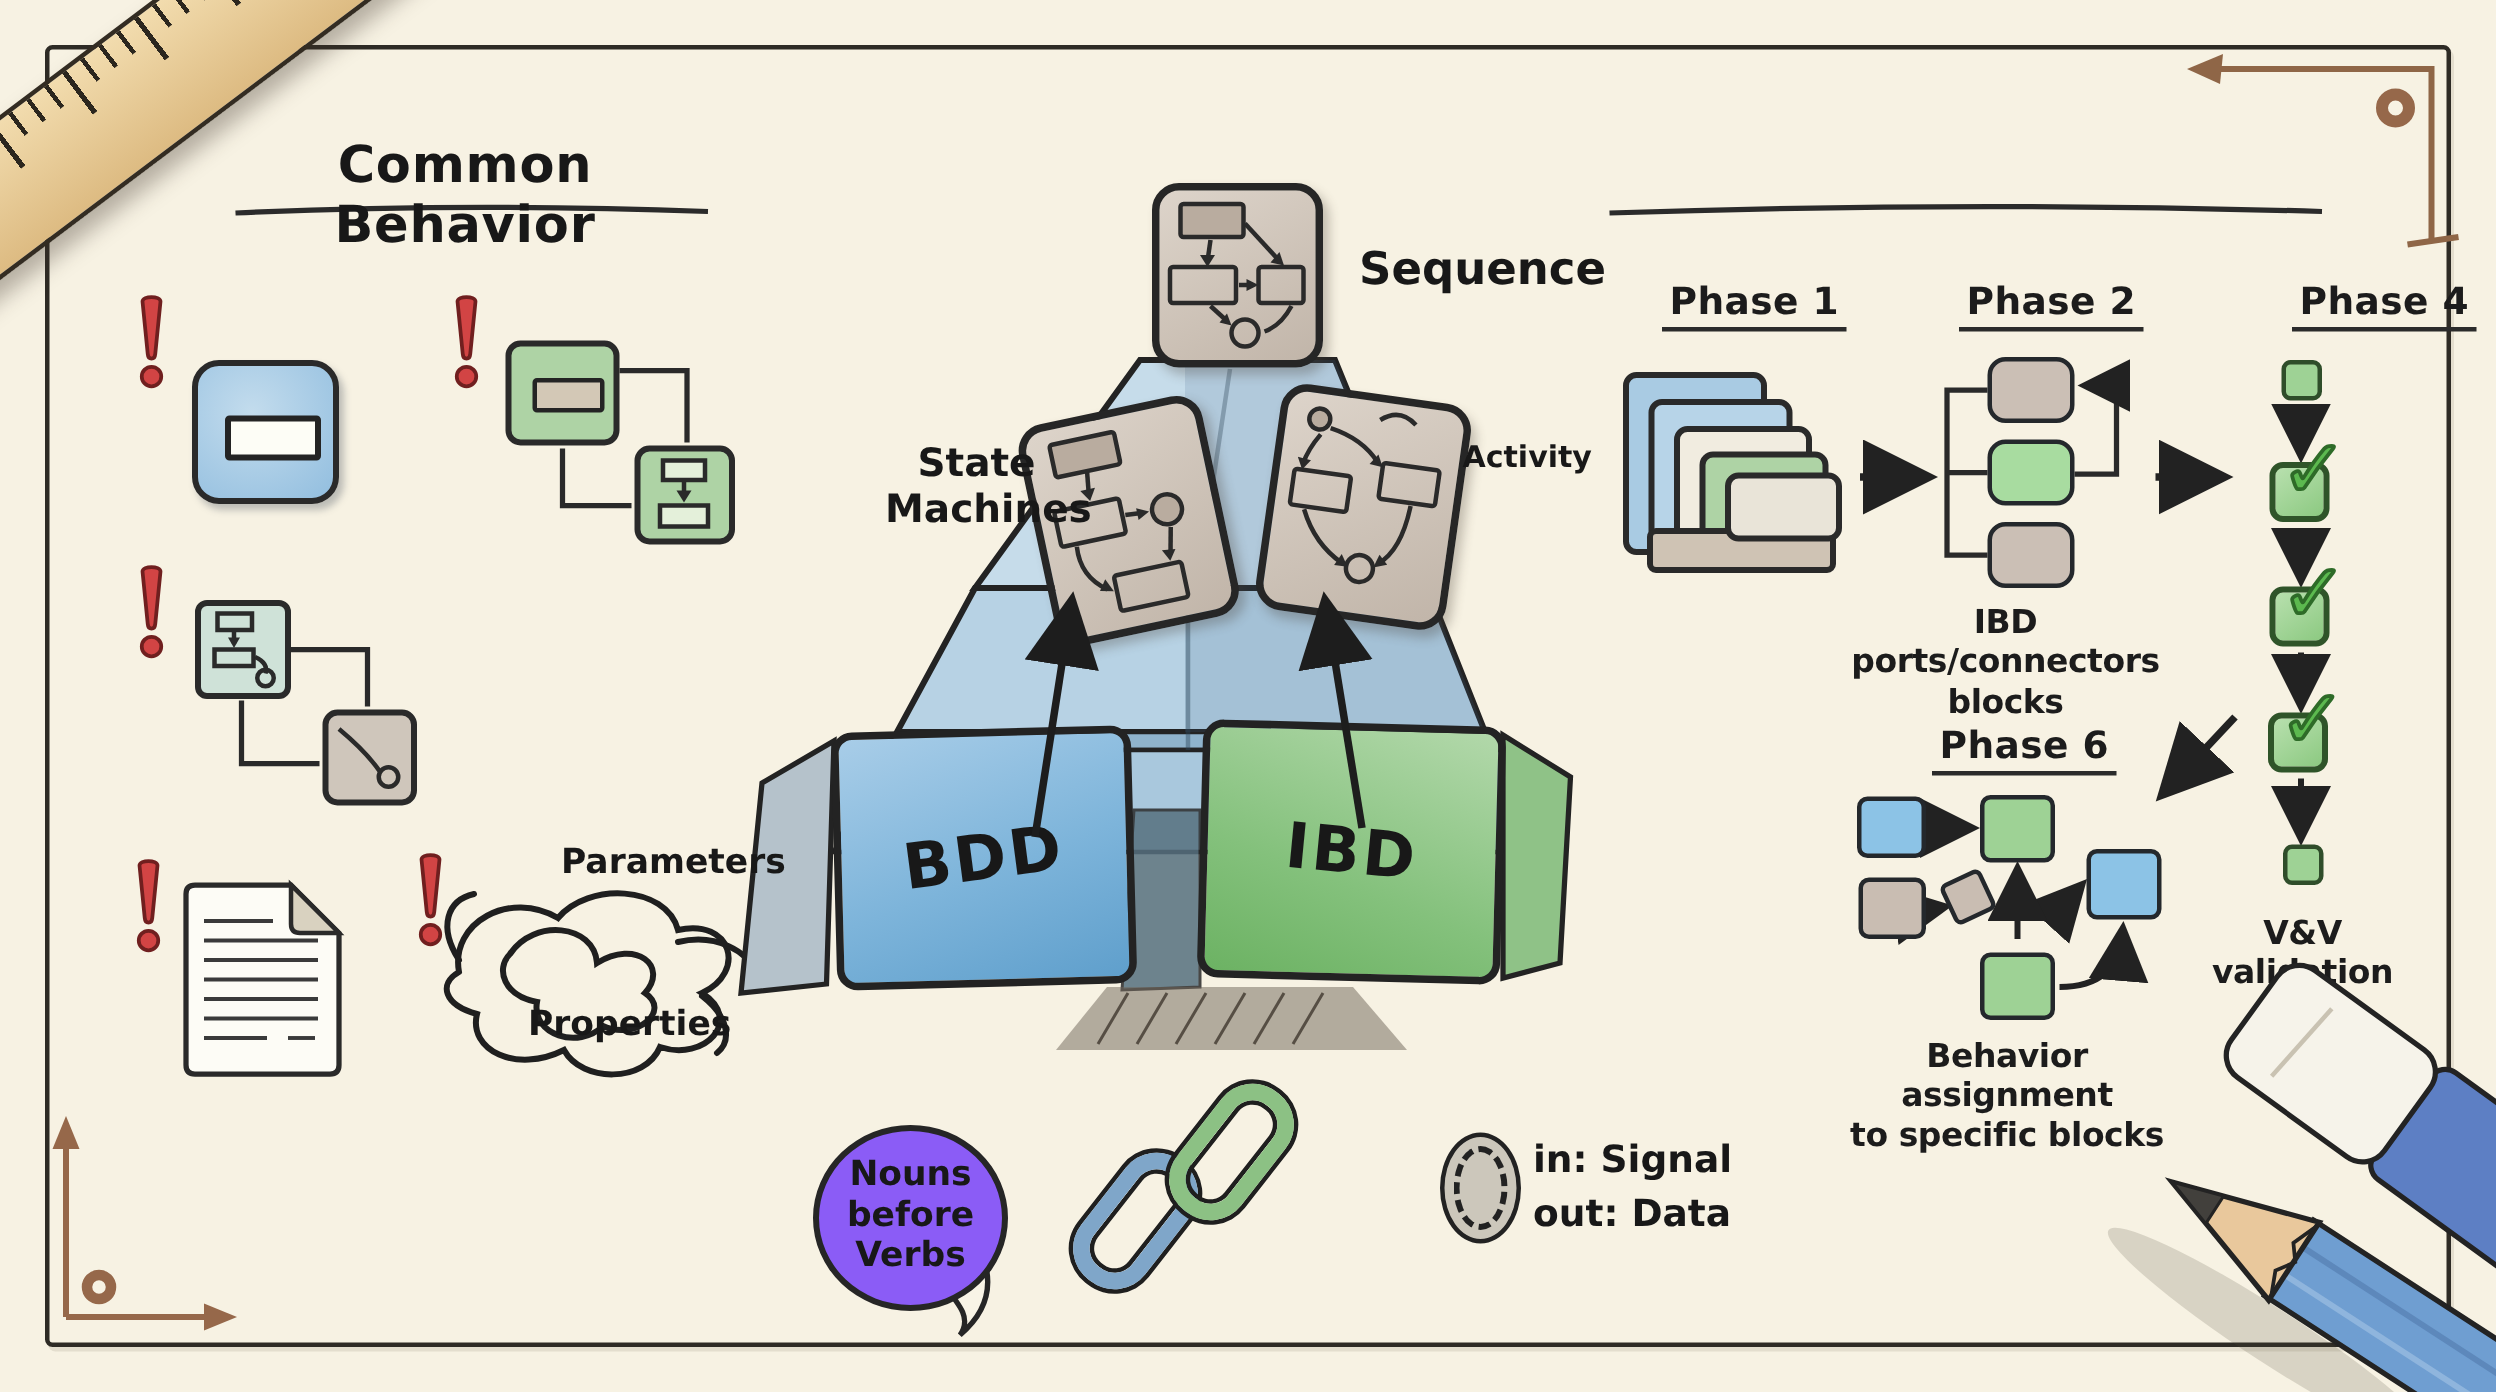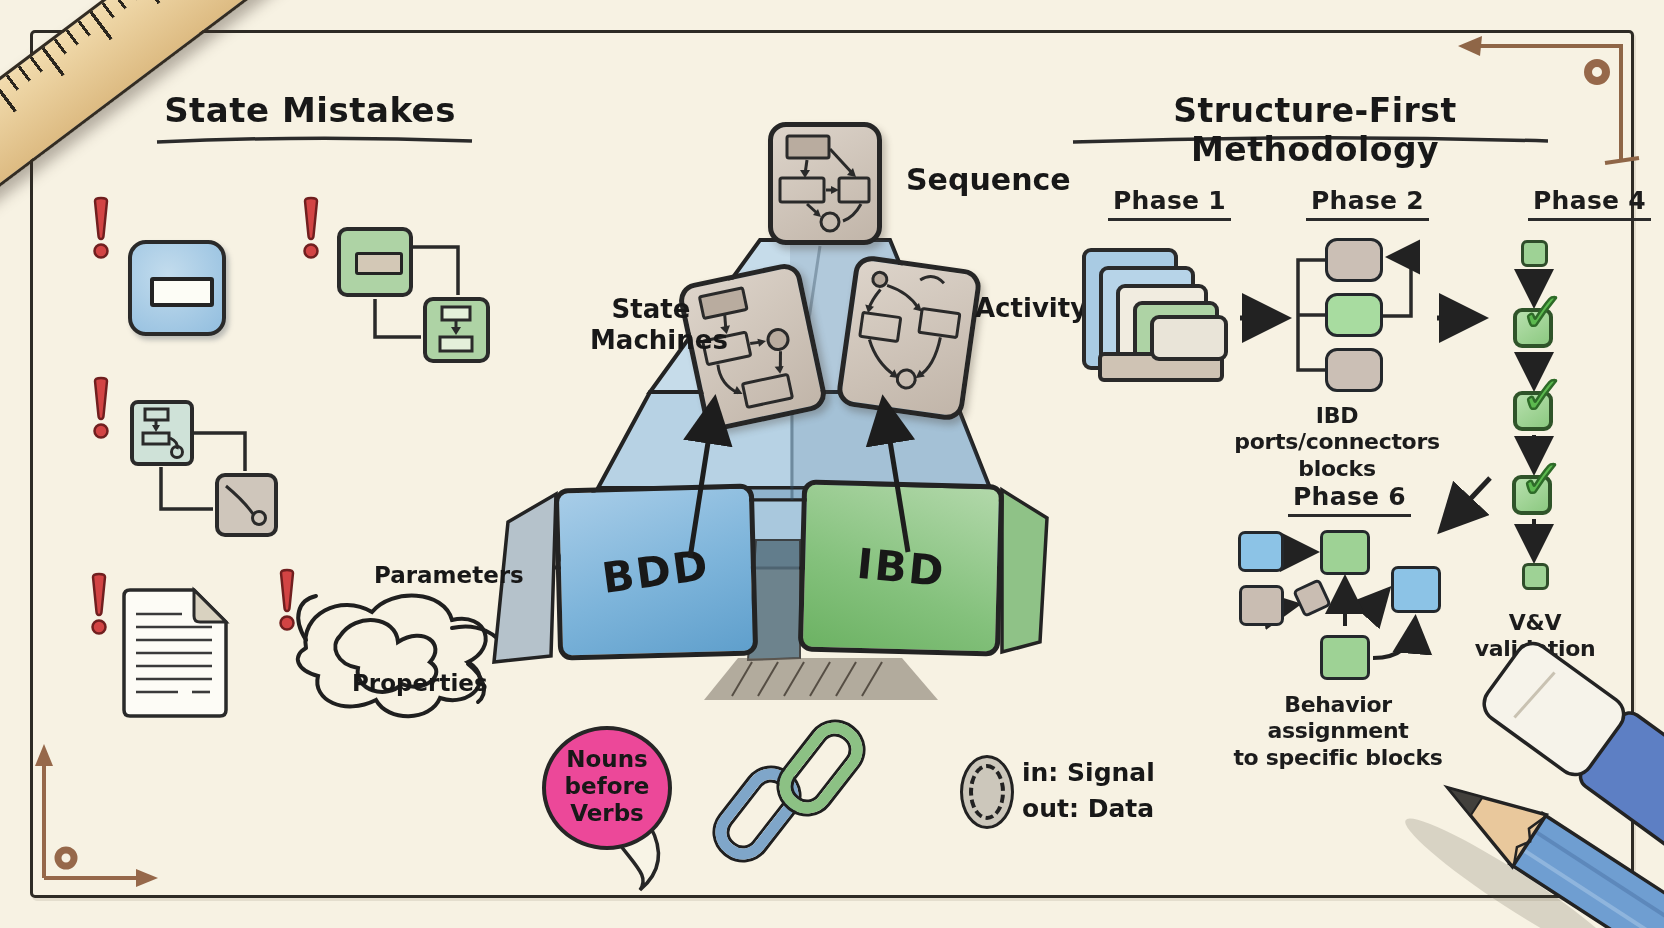--- a/index.html
+++ b/index.html
@@ -22,22 +22,22 @@
         letter-spacing:-.3px;white-space:pre-line;}
   .checkbox{position:absolute;width:40px;height:40px;border:4px solid #2f5429;border-radius:9px;
         background:linear-gradient(145deg,#b8e0ae,#8cc981);box-sizing:border-box;}
   .check{position:absolute;top:-26px;left:3px;font-size:54px;font-weight:700;line-height:1;
         color:#5cb94f;-webkit-text-stroke:2.5px #2e6b28;}
   .gsq{position:absolute;width:27px;height:27px;border:3.5px solid #2f4d2a;border-radius:6px;
         background:#9ed295;box-sizing:border-box;}
   .p3sq{position:absolute;border:3.5px solid #24282c;border-radius:7px;box-sizing:border-box;}
   .stackcard{position:absolute;border:4px solid #2a2a2a;border-radius:9px;box-sizing:border-box;}
   .link{position:absolute;border-radius:26px;box-sizing:border-box;}
-  .bubble{position:absolute;left:542px;top:726px;width:130px;height:124px;border:4px solid #262626;
-        border-radius:50%;background:#ec4899;box-sizing:border-box;}
+  .bubble{position:absolute;left:542px;top:750px;width:130px;height:124px;border:4px solid #262626;
+        border-radius:50%;background:#8b5cf6;box-sizing:border-box;}
   .port{position:absolute;left:960px;top:755px;width:54px;height:74px;border:3.5px solid #222;
         border-radius:50%;background:#ccc7bb;box-sizing:border-box;}
   .port-in{position:absolute;inset:6px;border:4px dashed #222;border-radius:50%;}
   .ruler{position:absolute;left:-80px;top:148px;width:460px;height:82px;transform:rotate(-37deg);
         transform-origin:0 50%;background:linear-gradient(180deg,#f2dcae,#ddbb82);
         border:3px solid #332c22;box-shadow:8px 10px 14px rgba(60,50,40,.35);z-index:6;}
   .ruler-ticks{position:absolute;left:0;right:0;top:0;height:34px;
         background-image:repeating-linear-gradient(90deg,#2b261e 0 3px,transparent 3px 15px),
                          repeating-linear-gradient(90deg,#2b261e 0 3.5px,transparent 3.5px 60px);
         background-size:100% 18px,100% 34px;background-repeat:no-repeat;}
@@ -136,22 +136,21 @@
     <g stroke="#222" stroke-width="4" fill="none">
       <line x1="1534" y1="271" x2="1534" y2="301" marker-end="url(#ah)"></line>
       <line x1="1534" y1="352" x2="1534" y2="384" marker-end="url(#ah)"></line>
       <line x1="1534" y1="435" x2="1534" y2="468" marker-end="url(#ah)"></line>
       <line x1="1534" y1="519" x2="1534" y2="556" marker-end="url(#ah)"></line>
     </g>
   </svg>
 
   <div class="content">
 
-    <div class="txt title" style="left:150px;top:90px;width:320px;">State Mistakes</div>
-    <div class="txt title" style="left:1070px;top:92px;width:490px;font-size:33px;">Structure-First Methodology</div>
+    <div class="txt title" style="left:150px;top:90px;width:320px;">Common Behavior</div>
 
     <svg class="abs" style="left:90px;top:196px;" width="22" height="64" viewBox="0 0 22 64">
         <path d="M5,5 C5,1 17,1 17,5 L13.5,40 C13.2,44 8.8,44 8.5,40 Z" fill="#d24444" stroke="#701f1f" stroke-width="2.5"></path>
         <circle cx="11" cy="55" r="6.5" fill="#d24444" stroke="#701f1f" stroke-width="2.5"></circle>
       </svg>
     <svg class="abs" style="left:300px;top:196px;" width="22" height="64" viewBox="0 0 22 64">
         <path d="M5,5 C5,1 17,1 17,5 L13.5,40 C13.2,44 8.8,44 8.5,40 Z" fill="#d24444" stroke="#701f1f" stroke-width="2.5"></path>
         <circle cx="11" cy="55" r="6.5" fill="#d24444" stroke="#701f1f" stroke-width="2.5"></circle>
       </svg>
     <svg class="abs" style="left:90px;top:376px;" width="22" height="64" viewBox="0 0 22 64">
@@ -268,21 +267,21 @@
         <path d="M20,78 Q30,100 50,110"></path>
           <polygon points="54,112 45,112 49,104" fill="#2a2a2a" stroke="none"></polygon>
         <path d="M90,66 Q88,96 74,107"></path>
           <polygon points="71,110 74,101 80,107" fill="#2a2a2a" stroke="none"></polygon>
       </svg>
     </div>
 
     <div class="txt" style="left:906px;top:162px;font-size:30px;">Sequence</div>
     <div class="txt" style="left:590px;top:294px;width:122px;font-size:26px;text-align:center;">State
 Machines</div>
-    <div class="txt" style="left:975px;top:293px;font-size:26px;">Activity</div>
+    <div class="txt" style="left:975px;top:293px;font-size:20px;">Activity</div>
 
     <div class="abs" style="left:556px;top:486px;width:200px;height:172px;border:5px solid #232323;border-radius:14px;
                 background:linear-gradient(160deg,#a8cde8 0%,#7db4da 55%,#5f9fcc 100%);transform:rotate(-1.5deg);
                 display:flex;align-items:center;justify-content:center;box-sizing:border-box;">
       <span class="txt" style="position:static;font-size:42px;font-weight:700;letter-spacing:2px;transform:rotate(-6deg);">BDD</span>
     </div>
     <div class="abs" style="left:800px;top:482px;width:202px;height:172px;border:5px solid #232323;border-radius:14px;
                 background:linear-gradient(200deg,#b2d8aa 0%,#84c17c 60%,#6cb263 100%);transform:rotate(1.5deg);
                 display:flex;align-items:center;justify-content:center;box-sizing:border-box;">
       <span class="txt" style="position:static;font-size:42px;font-weight:700;letter-spacing:2px;transform:rotate(4deg);">IBD</span>

